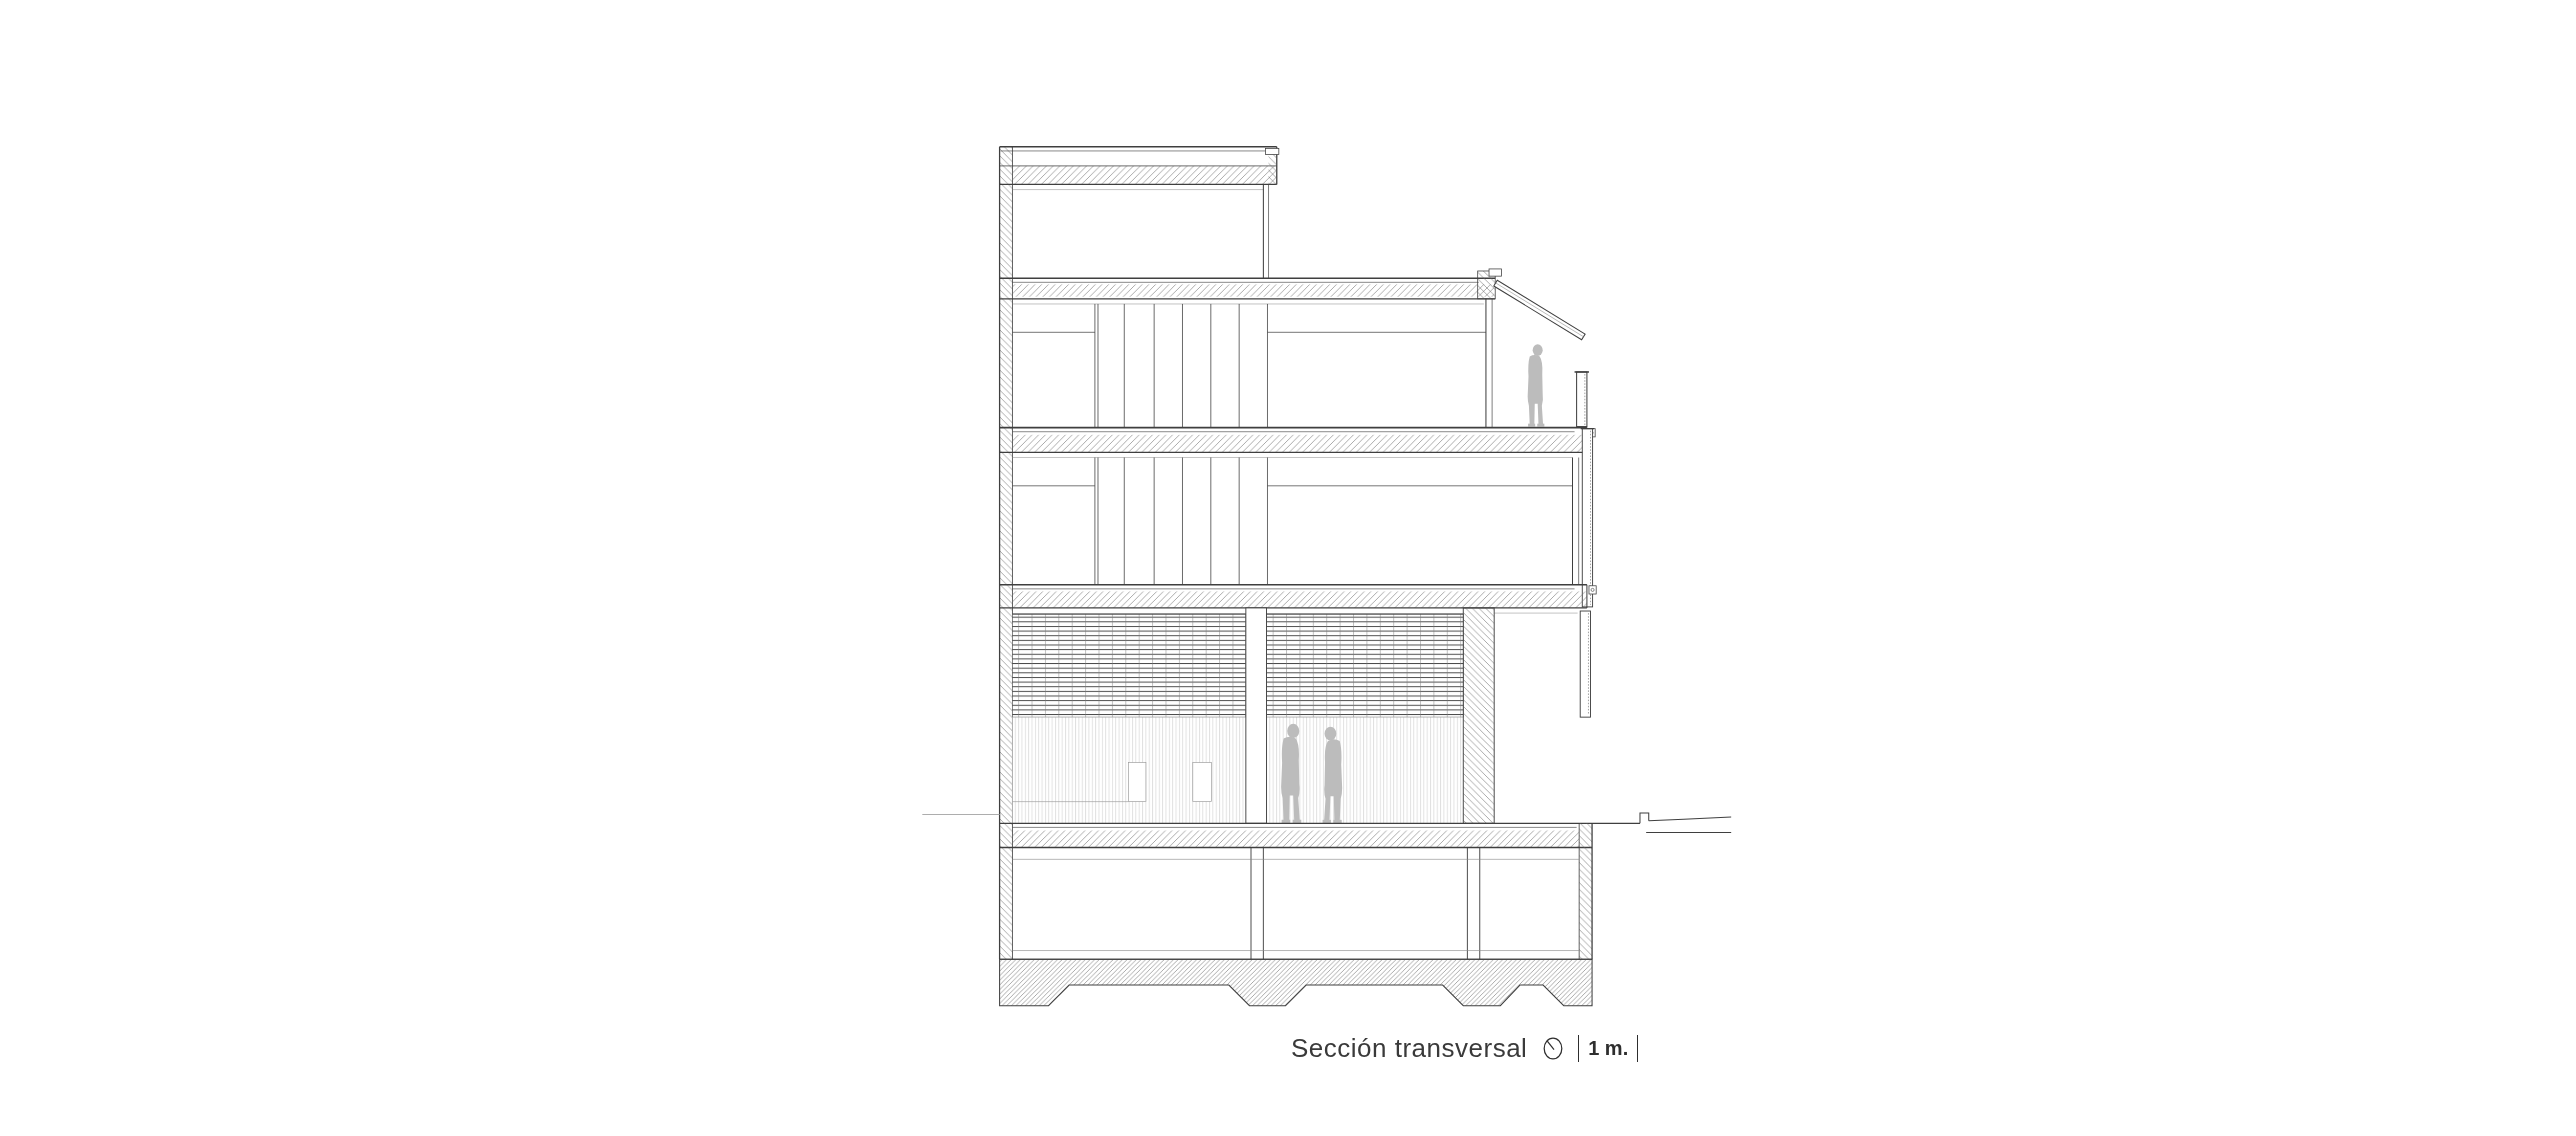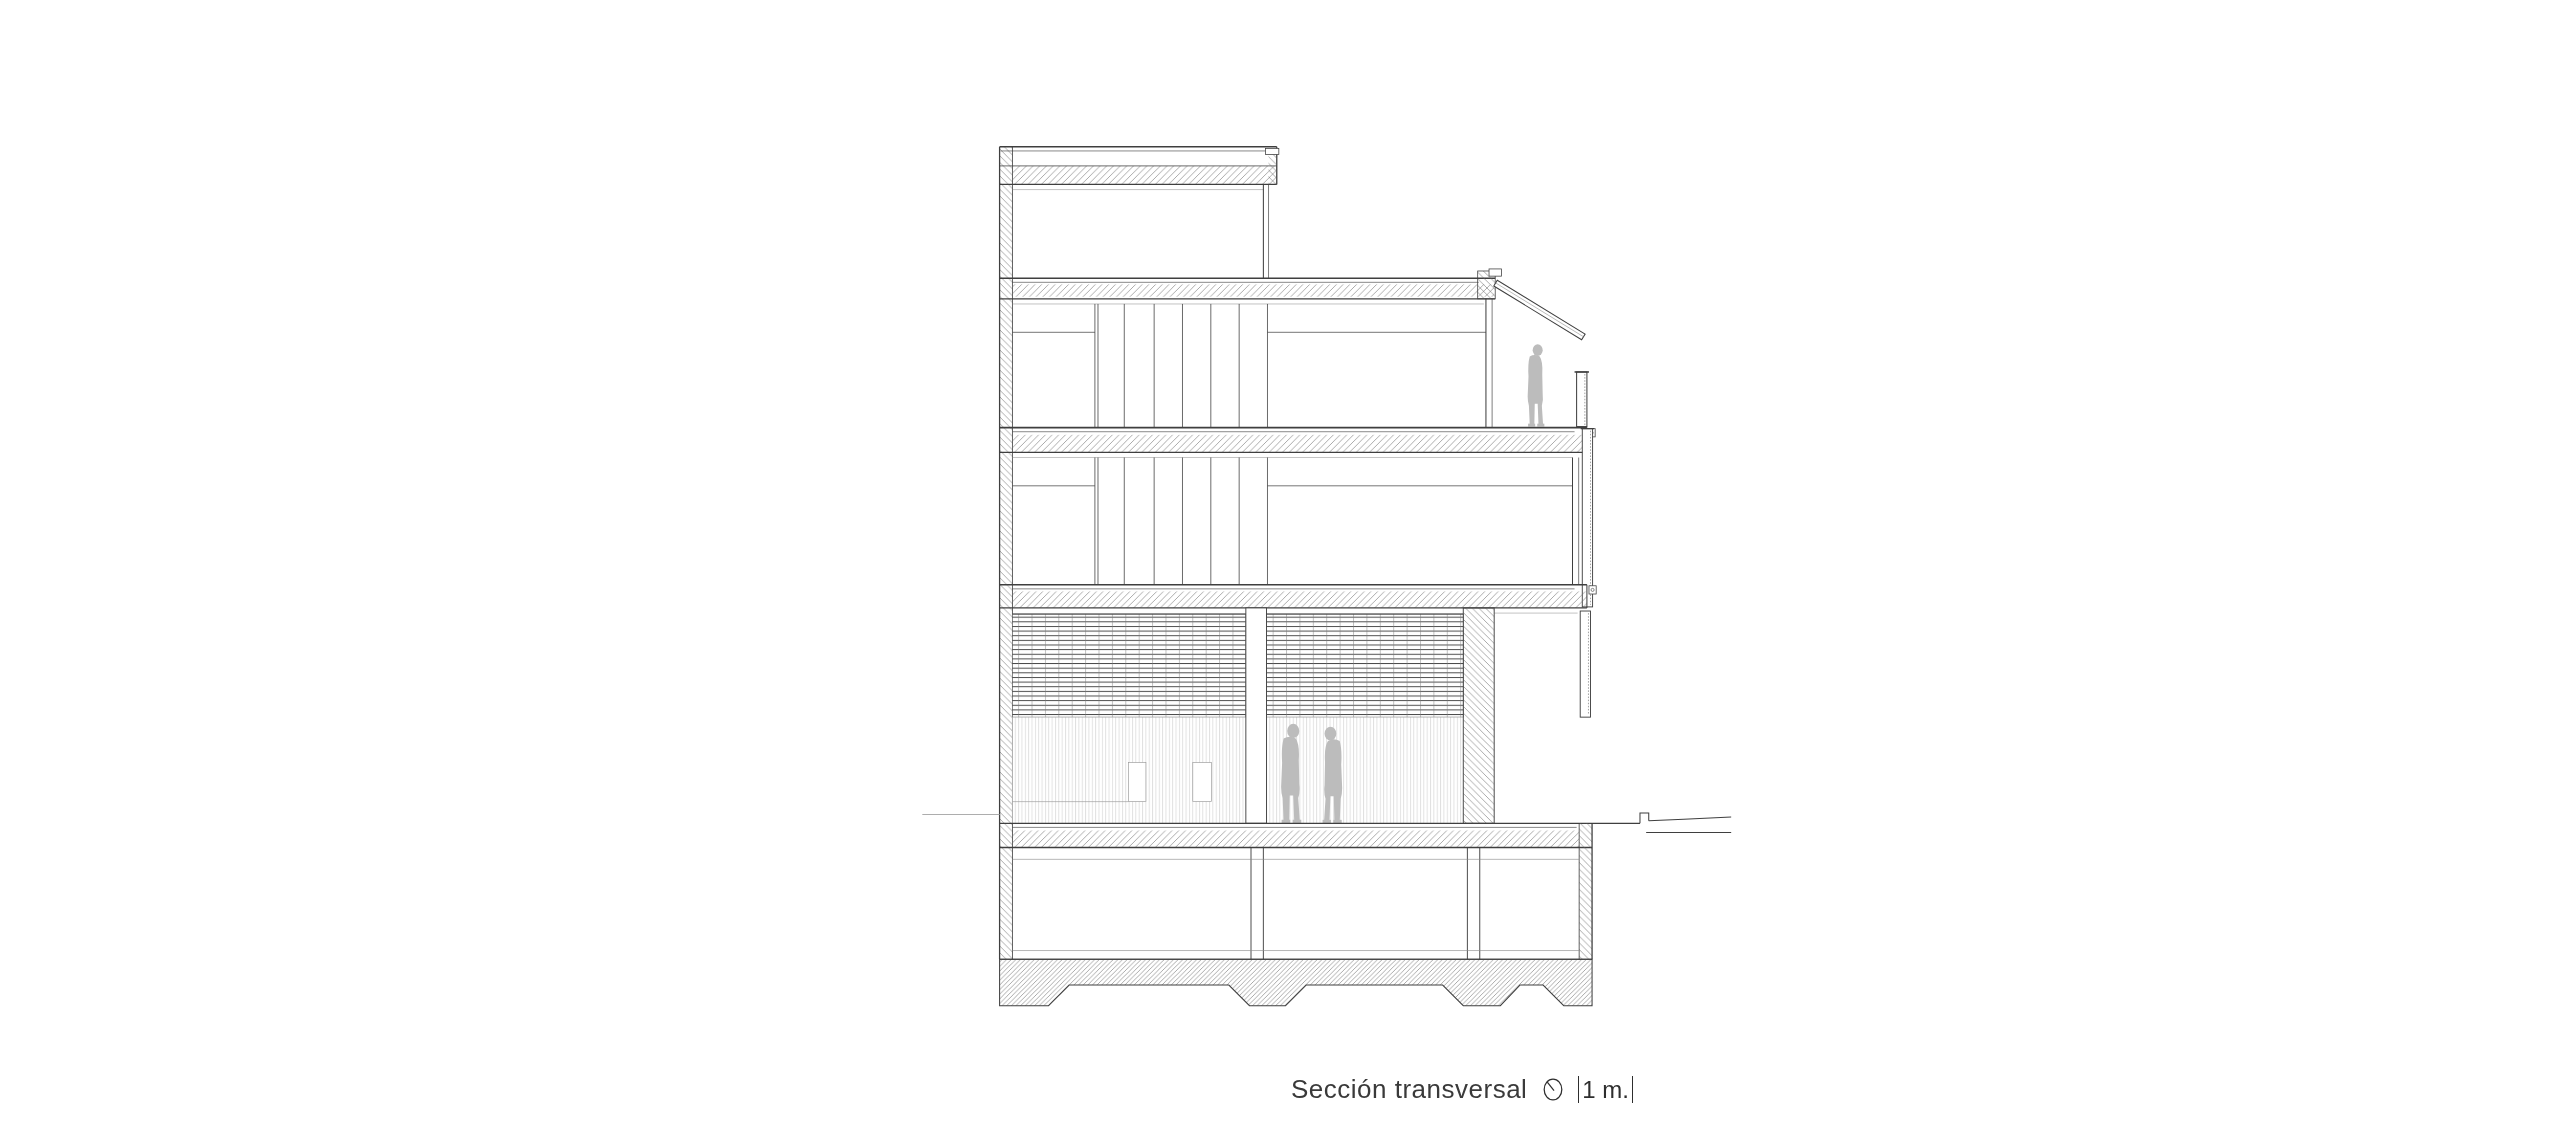--- a/index.html
+++ b/index.html
@@ -1,21 +1,21 @@
 <!DOCTYPE html>
 <html style="font-size:8.2px"><head>
 <meta charset="utf-8">
 <style>
   html,body{margin:0;padding:0;background:#ffffff;}
   body{width:2671px;height:1136px;position:relative;font-family:"Liberation Sans",sans-serif;}
   #stage{position:absolute;left:0;top:0;width:2671px;height:1136px;}
-  .caption{position:absolute;left:1291px;top:1033px;display:flex;align-items:center;gap:13.4px;color:#3a3a3a;margin-top:41px;}
+  .caption{position:absolute;left:1291px;top:1033px;display:flex;align-items:center;gap:13.4px;color:#3a3a3a;}
   .caption .title{font-size:26px;letter-spacing:0.5px;white-space:nowrap;}
-  .scale-bar{font-size:24px;color:#2e2e2e;border-left:1.5px solid #2e2e2e;border-right:1.5px solid #2e2e2e;
-             padding:0 3px;line-height:27px;display:inline-block;white-space:nowrap;}
+  .scale-bar{font-size:20px;color:#2e2e2e;border-left:1.5px solid #2e2e2e;border-right:1.5px solid #2e2e2e;
+             padding:0 9px;line-height:27px;display:inline-block;white-space:nowrap;font-weight:bold;}
 </style>
 </head>
 <body>
 
 <svg id="stage" viewBox="0 0 5184 2205">
   <defs>
 
     <pattern id="hatchSlab" width="13" height="13" patternUnits="userSpaceOnUse">
       <path d="M0,13 L13,0" stroke="#6a6a6a" stroke-width="1.1"></path>
     </pattern>

